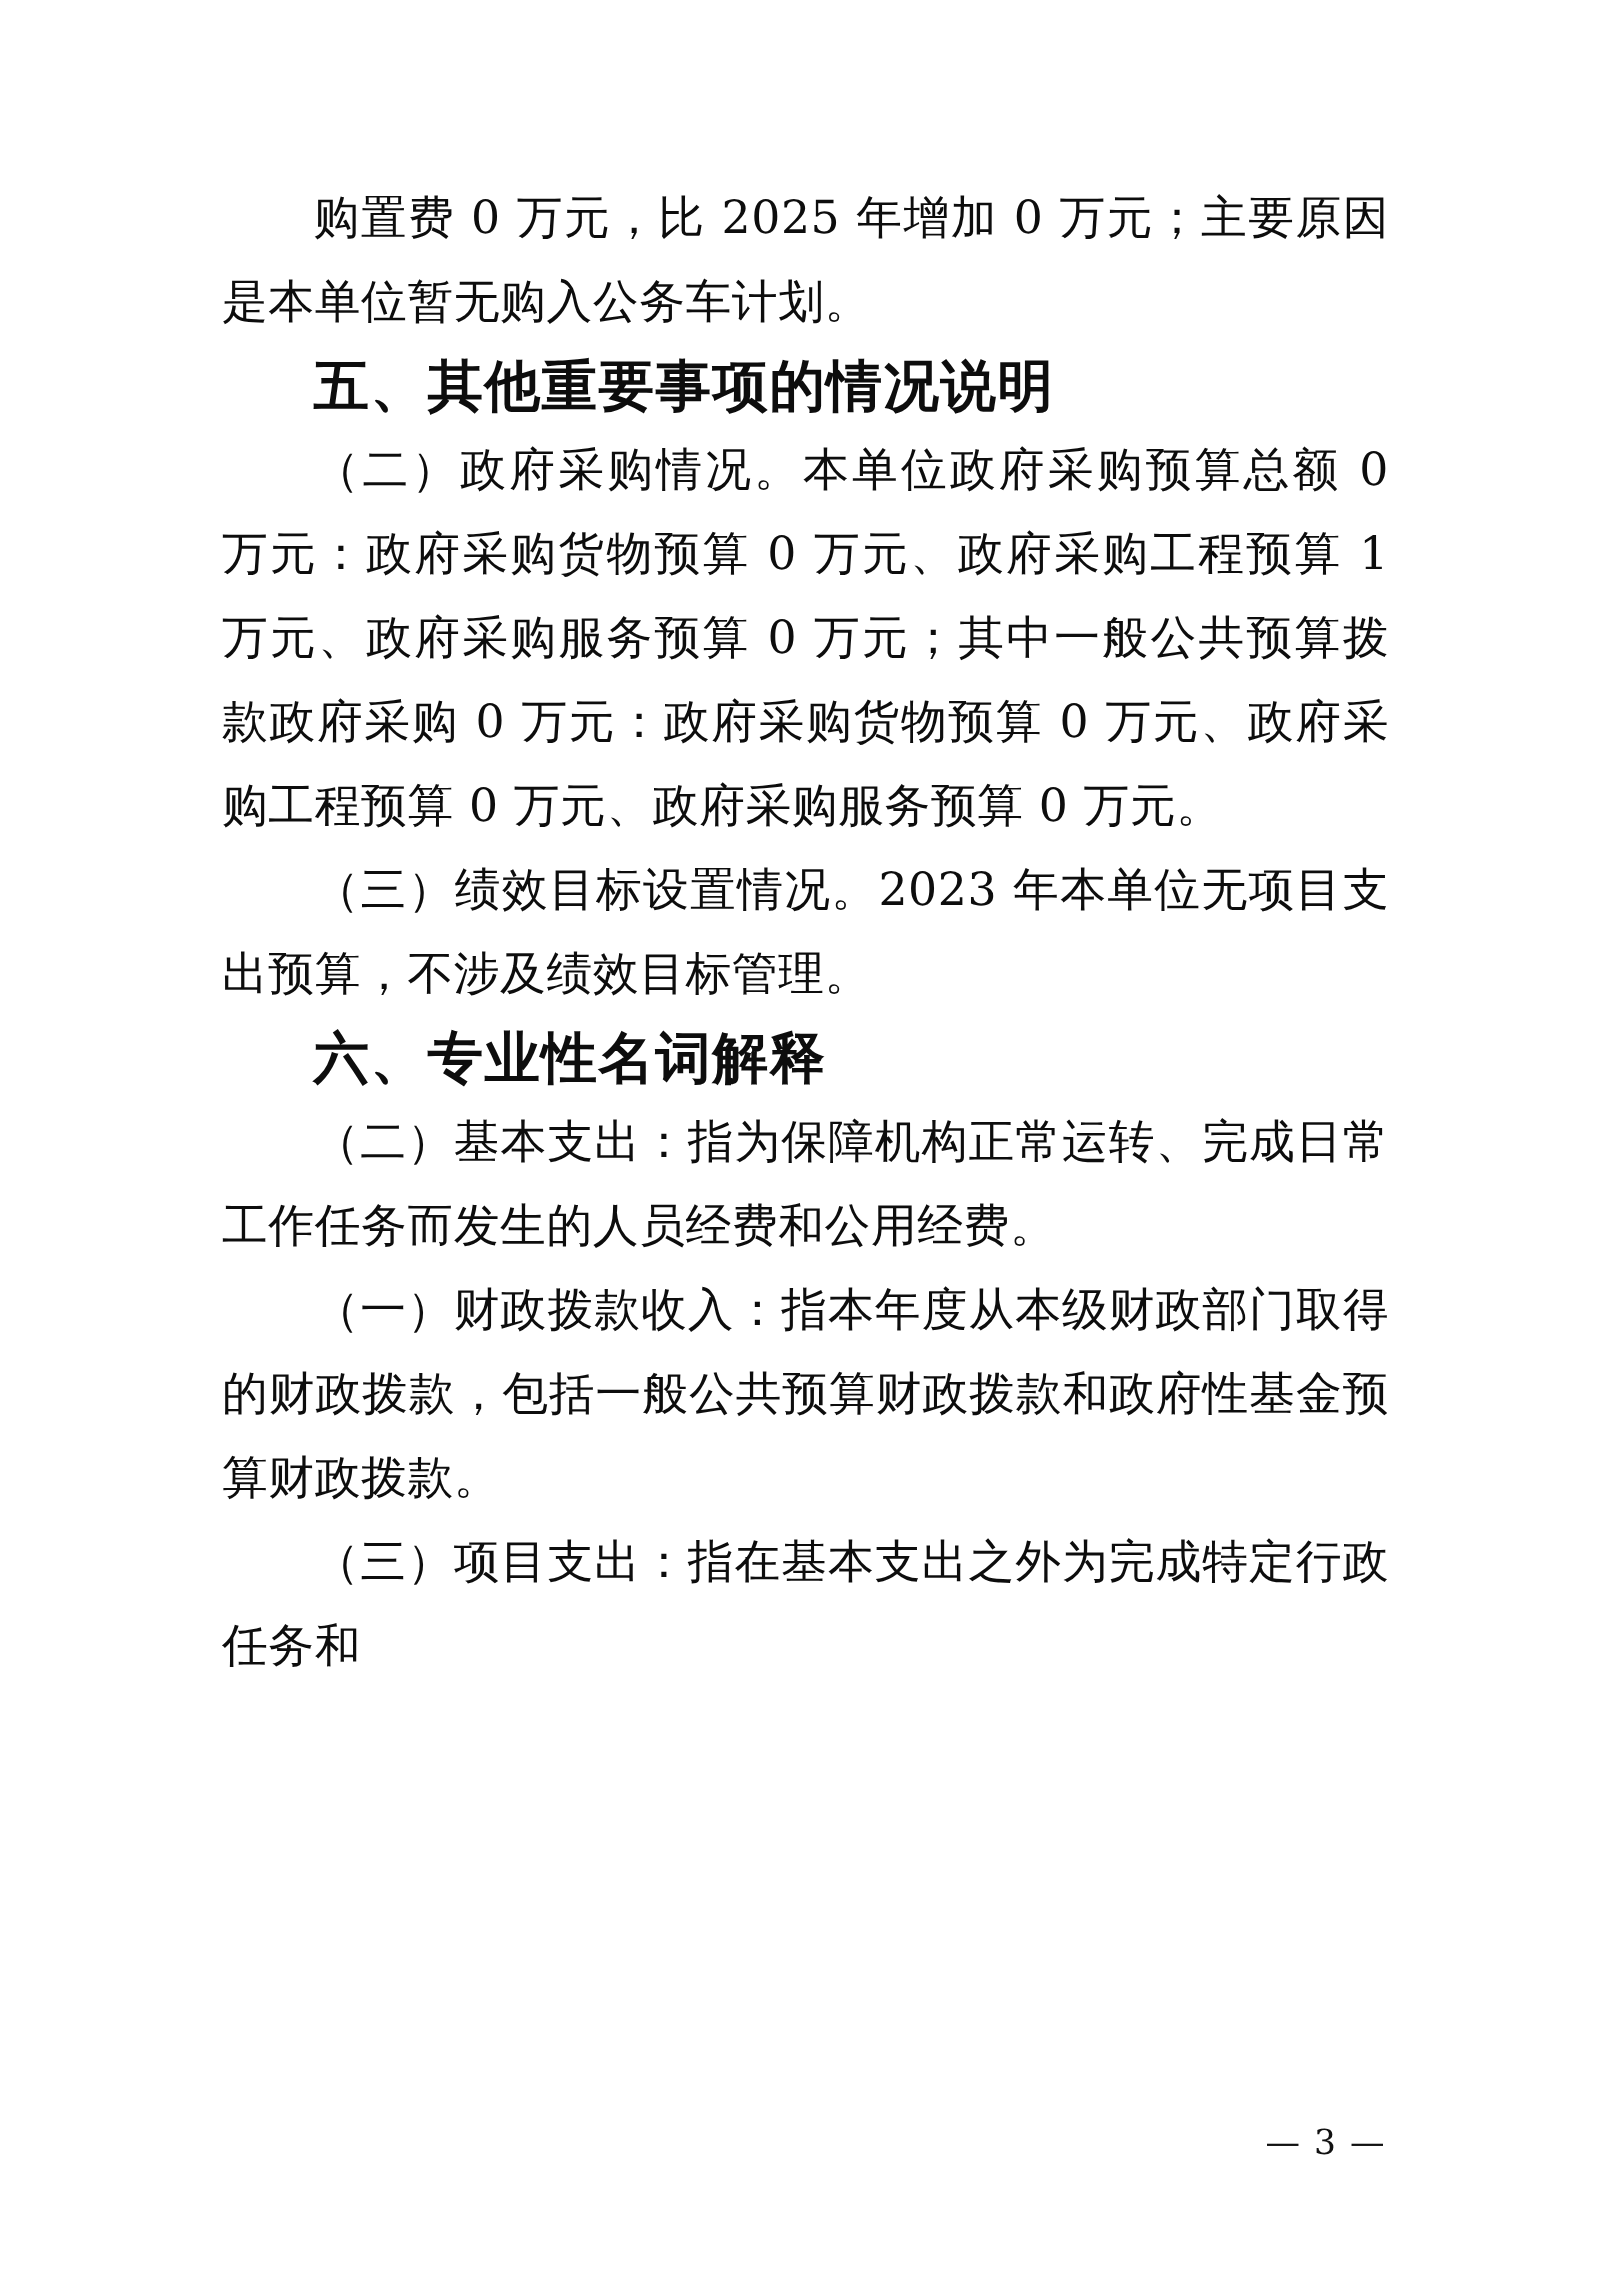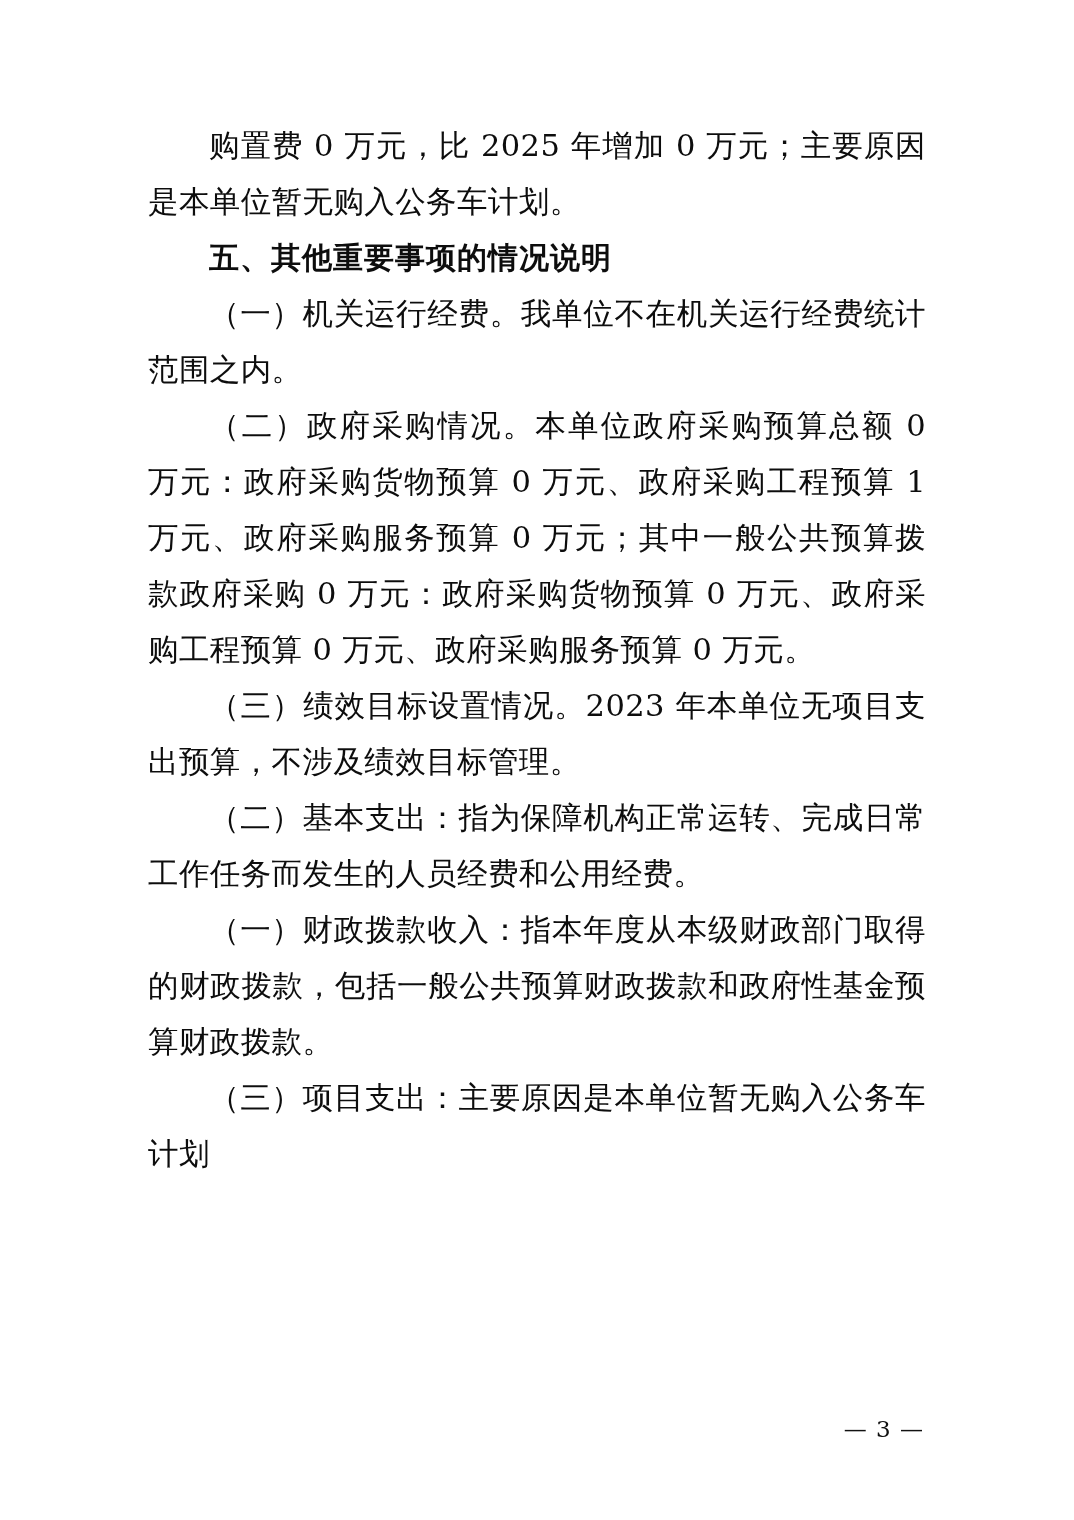--- a/index.html
+++ b/index.html
@@ -34,21 +34,21 @@
     letter-spacing: 0.4px;
     color: #0d0d0d;
   }
   p.indent {
     text-indent: 61px;
   }
   p.heading {
     text-indent: 61px;
     font-weight: bold;
     font-family: "DejaVu Sans", "Liberation Sans", sans-serif;
-    font-size: 30px;
+    font-size: 37px;
     letter-spacing: 1px;
   }
   .page-number {
     position: absolute;
     right: 150px;
     bottom: 78px;
     font-size: 23px;
     font-family: "DejaVu Serif", "Liberation Serif", serif;
     color: #111111;
     letter-spacing: 1px;
@@ -57,30 +57,30 @@
 </head>
 <body>
 
 <div class="page">
   <div class="doc-body">
 
     <p class="indent">购置费 0 万元，比 2025 年增加 0 万元；主要原因是本单位暂无购入公务车计划。</p>
 
     <p class="heading">五、其他重要事项的情况说明</p>
 
-    <p class="indent">（一）机关运行经费。我单位不在机关运行经费统计范围之内。</p>
 
     <p class="indent">（二）政府采购情况。本单位政府采购预算总额 0 万元：政府采购货物预算 0 万元、政府采购工程预算 1 万元、政府采购服务预算 0 万元；其中一般公共预算拨款政府采购 0 万元：政府采购货物预算 0 万元、政府采购工程预算 0 万元、政府采购服务预算 0 万元。</p>
 
     <p class="indent">（三）绩效目标设置情况。2023 年本单位无项目支出预算，不涉及绩效目标管理。</p>
 
 
+    <p class="heading">六、专业性名词解释</p>
 
     <p class="indent">（二）基本支出：指为保障机构正常运转、完成日常工作任务而发生的人员经费和公用经费。</p>
 
     <p class="indent">（一）财政拨款收入：指本年度从本级财政部门取得的财政拨款，包括一般公共预算财政拨款和政府性基金预算财政拨款。</p>
 
-    <p class="indent">（三）项目支出：主要原因是本单位暂无购入公务车计划</p>
+    <p class="indent">（三）项目支出：指在基本支出之外为完成特定行政任务和</p>
 
   </div>
 
   <div class="page-number">— 3 —</div>
 </div>
 
 </body></html>

